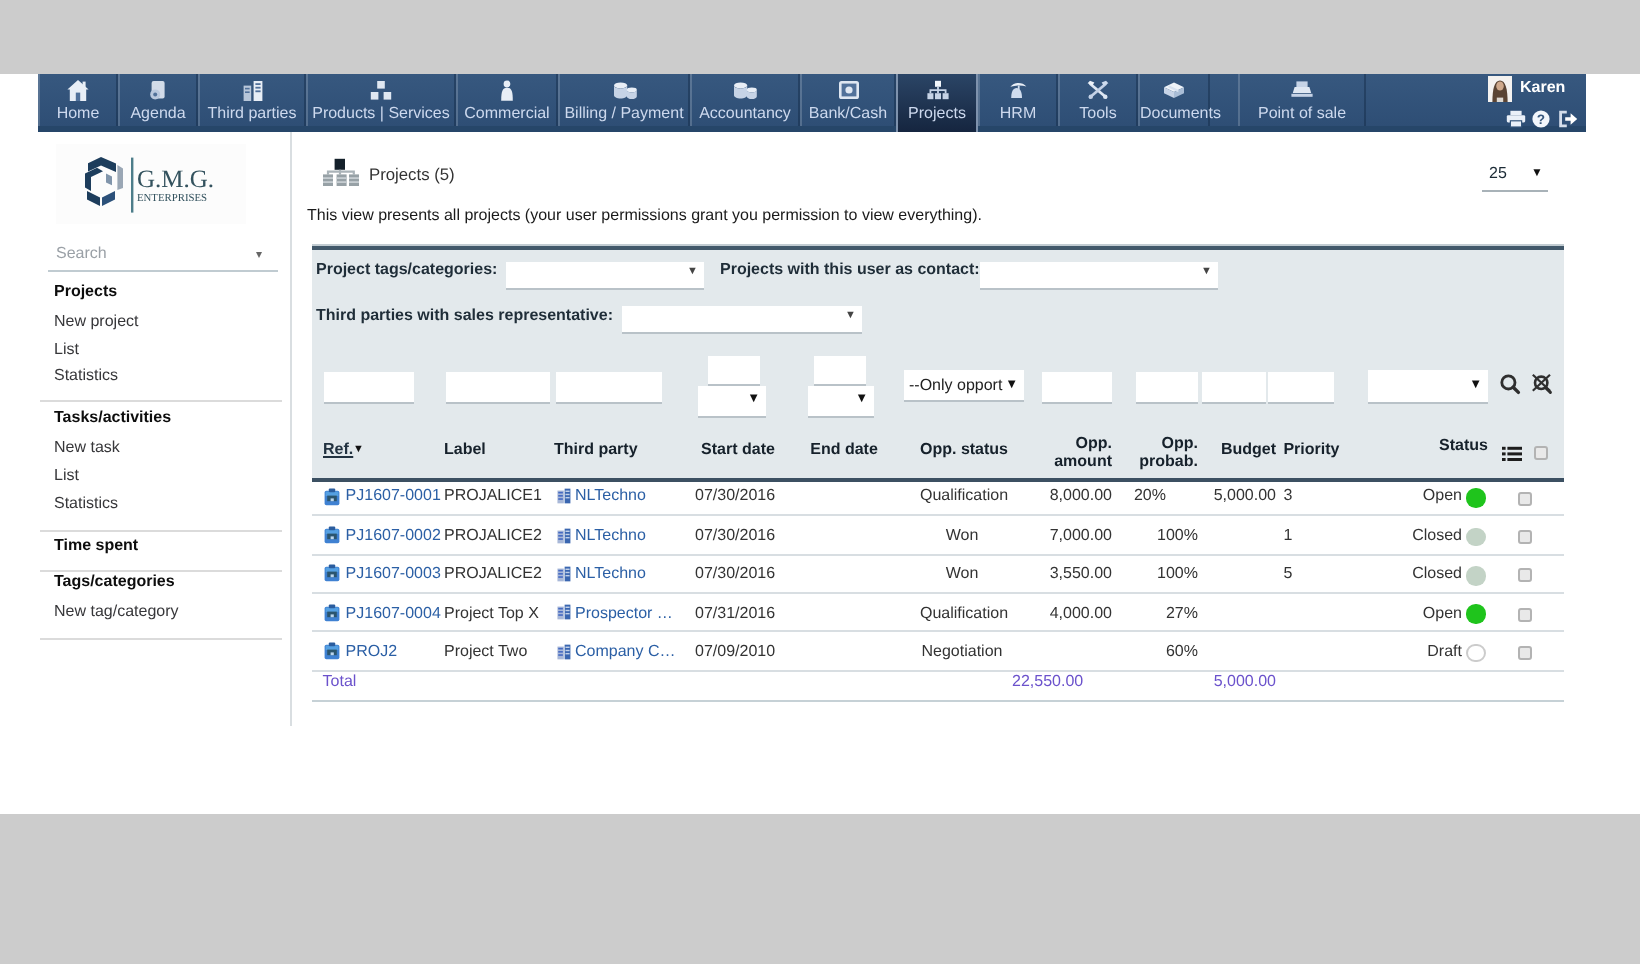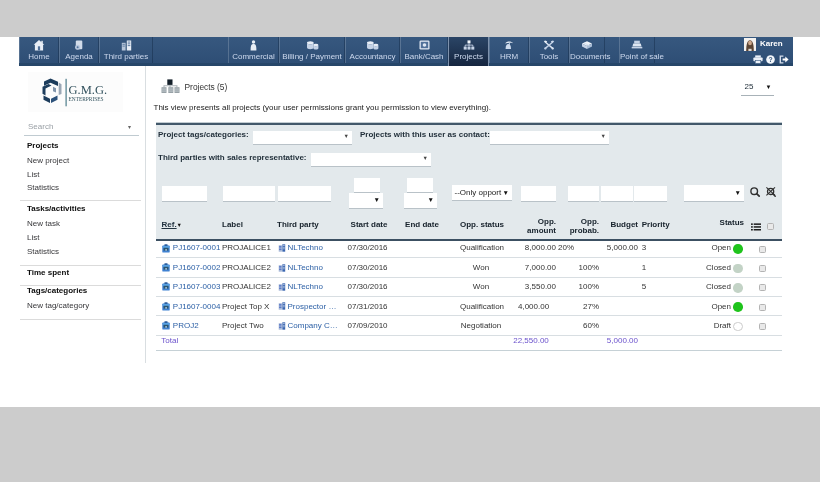--- a/index.html
+++ b/index.html
@@ -79,20 +79,32 @@
             <rect x="6.7" y="1.6" width="2.6" height="0.9"></rect>
             <rect x="6.7" y="3.4" width="2.6" height="0.9"></rect>
             <rect x="6.7" y="5.2" width="2.6" height="0.9"></rect>
             <rect x="1.5" y="3.9" width="2.3" height="0.8"></rect>
             <rect x="1.5" y="5.7" width="2.3" height="0.8"></rect>
           </g>
         </svg>
       </div>
       <div class="lbl">Third parties</div>
     </div>
+    <div class="tab" style="left: 134px; width: 75px;">
+      <div class="ico">
+        <svg width="11" height="11" viewBox="0 0 11 11">
+          <g fill="#dfe7f2">
+            <rect x="3.6" y="0.5" width="3.8" height="3.8"></rect>
+            <rect x="0.4" y="6" width="3.8" height="3.8"></rect>
+            <rect x="6.8" y="6" width="3.8" height="3.8"></rect>
+          </g>
+        </svg>
+      </div>
+      <div class="lbl">Products | Services</div>
+    </div>
     <div class="tab" style="left: 209px; width: 51px;">
       <div class="ico">
         <svg width="9" height="11" viewBox="0 0 9 11">
           <circle cx="4.5" cy="2" r="1.7" fill="#e8eef6"></circle>
           <path d="M4.5 3.9 C6.9 3.9 7.4 5.9 7.4 10.4 L1.6 10.4 C1.6 5.9 2.1 3.9 4.5 3.9 Z" fill="#e8eef6"></path>
         </svg>
       </div>
       <div class="lbl">Commercial</div>
     </div>
     <div class="tab" style="left: 260px; width: 66px;">
@@ -168,21 +180,21 @@
       <div class="ico">
         <svg width="12" height="10" viewBox="0 0 12 10">
           <path d="M1 3.6 L6 1.2 L11 3.6 L6 6 Z" fill="#eef3f9"></path>
           <path d="M1 3.6 L1 6.6 L6 9 L6 6 Z" fill="#c6d3e6"></path>
           <path d="M11 3.6 L11 6.6 L6 9 L6 6 Z" fill="#a9bdd6"></path>
           <path d="M3.2 2.5 L8.2 4.9 L8.2 6.1 L3.2 3.7 Z" fill="#d7e2f0"></path>
         </svg>
       </div>
       <div class="lbl">Documents</div>
     </div>
-    <div class="tab" style="left: 600px; width: 36px;">
+    <div class="tab" style="left: 600px; width: 64px;">
       <div class="ico">
         <svg width="12" height="10" viewBox="0 0 12 10">
           <rect x="3.2" y="0.7" width="5.6" height="2.8" fill="#c6d3e6"></rect>
           <path d="M2.3 3.5 L9.7 3.5 L10.6 6.5 L1.4 6.5 Z" fill="#dfe7f2"></path>
           <rect x="0.7" y="6.9" width="10.6" height="1.5" fill="#c6d3e6"></rect>
         </svg>
       </div>
       <div class="lbl">Point of sale</div>
     </div>
   </div>
@@ -340,21 +352,21 @@
           <rect x="5.4" y="1.6" width="2.6" height="0.9"></rect>
           <rect x="5.4" y="3.6" width="2.6" height="0.9"></rect>
           <rect x="5.4" y="5.6" width="2.6" height="0.9"></rect>
         </g>
       </svg>
     </div>
     <div class="cell lnk" style="left:287.5px;top:243.4px;">NLTechno</div>
     <div class="cell" style="left:347.5px;top:243.4px;">07/30/2016</div>
     <div class="cell" style="left:460px;top:243.4px;width:42px;text-align:center;">Qualification</div>
     <div class="cell" style="left:506px;top:243.4px;width:50px;text-align:right;">8,000.00</div>
-    <div class="cell" style="left:549px;top:243.4px;width:34px;text-align:center;">20%</div>
+    <div class="cell" style="left:549px;top:243.4px;width:34px;text-align:right;">20%</div>
     <div class="cell" style="left:588px;top:243.4px;width:50px;text-align:right;">5,000.00</div>
     <div class="cell" style="left:641.7px;top:243.4px;">3</div>
     <div class="cell" style="left:681px;top:243.4px;width:50px;text-align:right;">Open</div>
     <div class="dot" style="left:733.3px;top:244.20000000000002px;background:#1fc41c;"></div>
     <div class="cb" style="top:245.5px;"></div>
     <div class="abs" style="left:162px;top:263px;">
       <svg width="8" height="9" viewBox="0 0 8 9">
         <rect x="0.3" y="1.4" width="7.4" height="7.2" rx="0.9" fill="#3f81d2"></rect>
         <rect x="0.8" y="1.8" width="6.4" height="2.2" fill="#55a0e2"></rect>
         <rect x="2.4" y="0.3" width="3.2" height="1.8" rx="0.5" fill="#2b5d9e"></rect>
@@ -450,21 +462,21 @@
         <g fill="#c9d6ec" opacity="0.95">
           <rect x="5.4" y="1.6" width="2.6" height="0.9"></rect>
           <rect x="5.4" y="3.6" width="2.6" height="0.9"></rect>
           <rect x="5.4" y="5.6" width="2.6" height="0.9"></rect>
         </g>
       </svg>
     </div>
     <div class="cell lnk" style="left:287.5px;top:301.6px;">Prospector …</div>
     <div class="cell" style="left:347.5px;top:301.6px;">07/31/2016</div>
     <div class="cell" style="left:460px;top:301.6px;width:42px;text-align:center;">Qualification</div>
-    <div class="cell" style="left:518px;top:301.6px;width:50px;">4,000.00</div>
+    <div class="cell" style="left:506px;top:301.6px;width:50px;text-align:right;">4,000.00</div>
     <div class="cell" style="left:549px;top:301.6px;width:50px;text-align:right;">27%</div>
     <div class="cell" style="left:588px;top:301.6px;width:50px;text-align:right;"></div>
     <div class="cell" style="left:641.7px;top:301.6px;"></div>
     <div class="cell" style="left:681px;top:301.6px;width:50px;text-align:right;">Open</div>
     <div class="dot" style="left:733.3px;top:302.40000000000003px;background:#1fc41c;"></div>
     <div class="cb" style="top:303.70000000000005px;"></div>
     <div class="abs" style="left:162px;top:321.2px;">
       <svg width="8" height="9" viewBox="0 0 8 9">
         <rect x="0.3" y="1.4" width="7.4" height="7.2" rx="0.9" fill="#3f81d2"></rect>
         <rect x="0.8" y="1.8" width="6.4" height="2.2" fill="#55a0e2"></rect>
@@ -495,21 +507,21 @@
     <div class="cell" style="left:347.5px;top:321px;">07/09/2010</div>
     <div class="cell" style="left:460px;top:321px;width:42px;text-align:center;">Negotiation</div>
     <div class="cell" style="left:506px;top:321px;width:50px;text-align:right;"></div>
     <div class="cell" style="left:549px;top:321px;width:50px;text-align:right;">60%</div>
     <div class="cell" style="left:588px;top:321px;width:50px;text-align:right;"></div>
     <div class="cell" style="left:641.7px;top:321px;"></div>
     <div class="cell" style="left:681px;top:321px;width:50px;text-align:right;">Draft</div>
     <div class="dot" style="left:733.3px;top:321.8px;background:#fff;border:1px solid #ccc;box-sizing:border-box;"></div>
     <div class="cb" style="top:323.1px;"></div>
     <div class="cell tot" style="left:161.3px;top:335.7px;">Total</div>
-    <div class="cell tot" style="left:506px;top:335.7px;width:50px;text-align:center;">22,550.00</div>
+    <div class="cell tot" style="left:506px;top:335.7px;width:50px;text-align:left;">22,550.00</div>
     <div class="cell tot" style="left:588px;top:335.7px;width:50px;text-align:right;">5,000.00</div>
   </div>
 
 <div>
     <div class="abs" style="left:744px;top:38px;width:12px;height:13px;overflow:hidden;">
       <svg width="12" height="13" viewBox="0 0 12 13">
         <rect width="12" height="13" fill="#f4f2f0"></rect>
         <path d="M2.2 13 C2.2 6.5 3.2 2.2 6 2.2 C8.8 2.2 9.8 6.5 9.8 13 Z" fill="#5a4434"></path>
         <ellipse cx="6" cy="5" rx="1.9" ry="2.3" fill="#cfa98c"></ellipse>
         <path d="M4.4 13 L7.6 13 L7.6 10.8 L4.4 10.8 Z" fill="#ddd8d2"></path>

